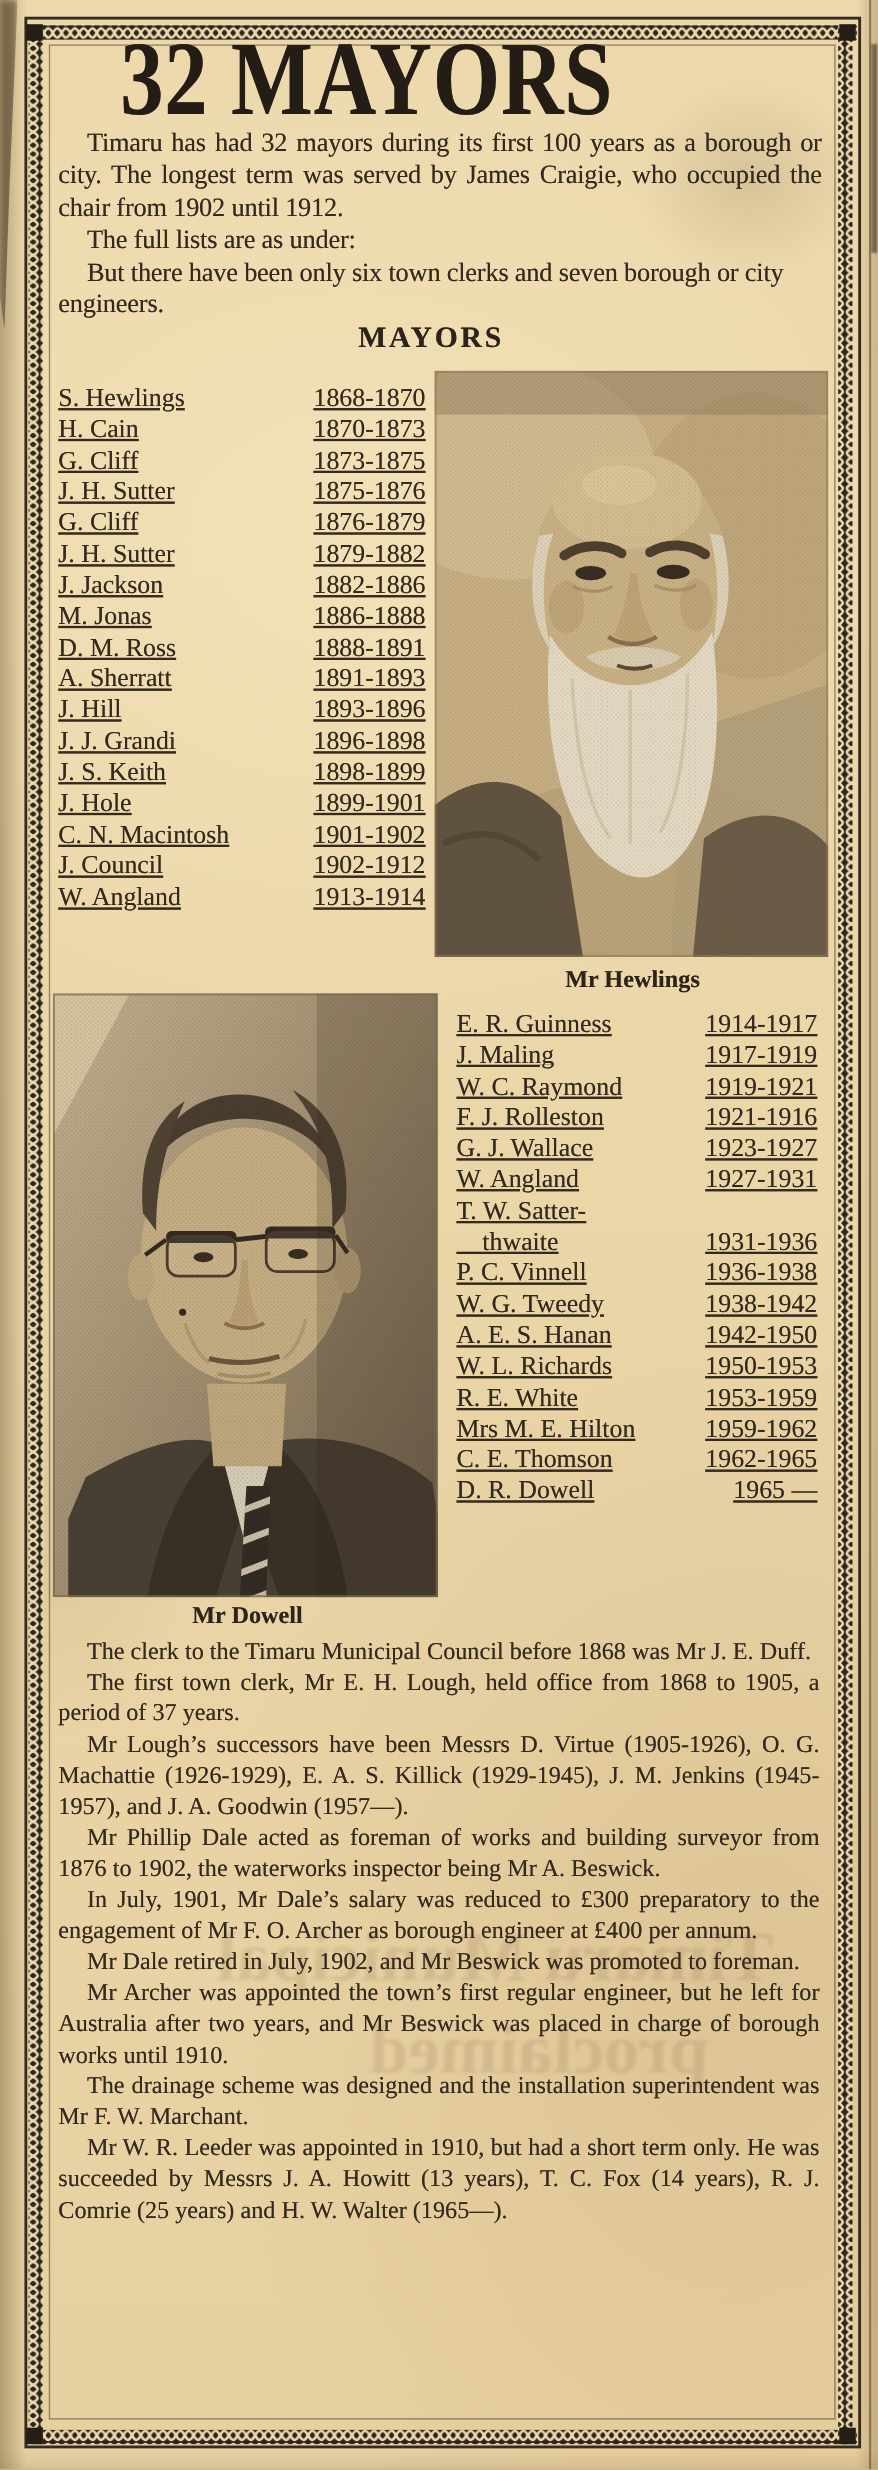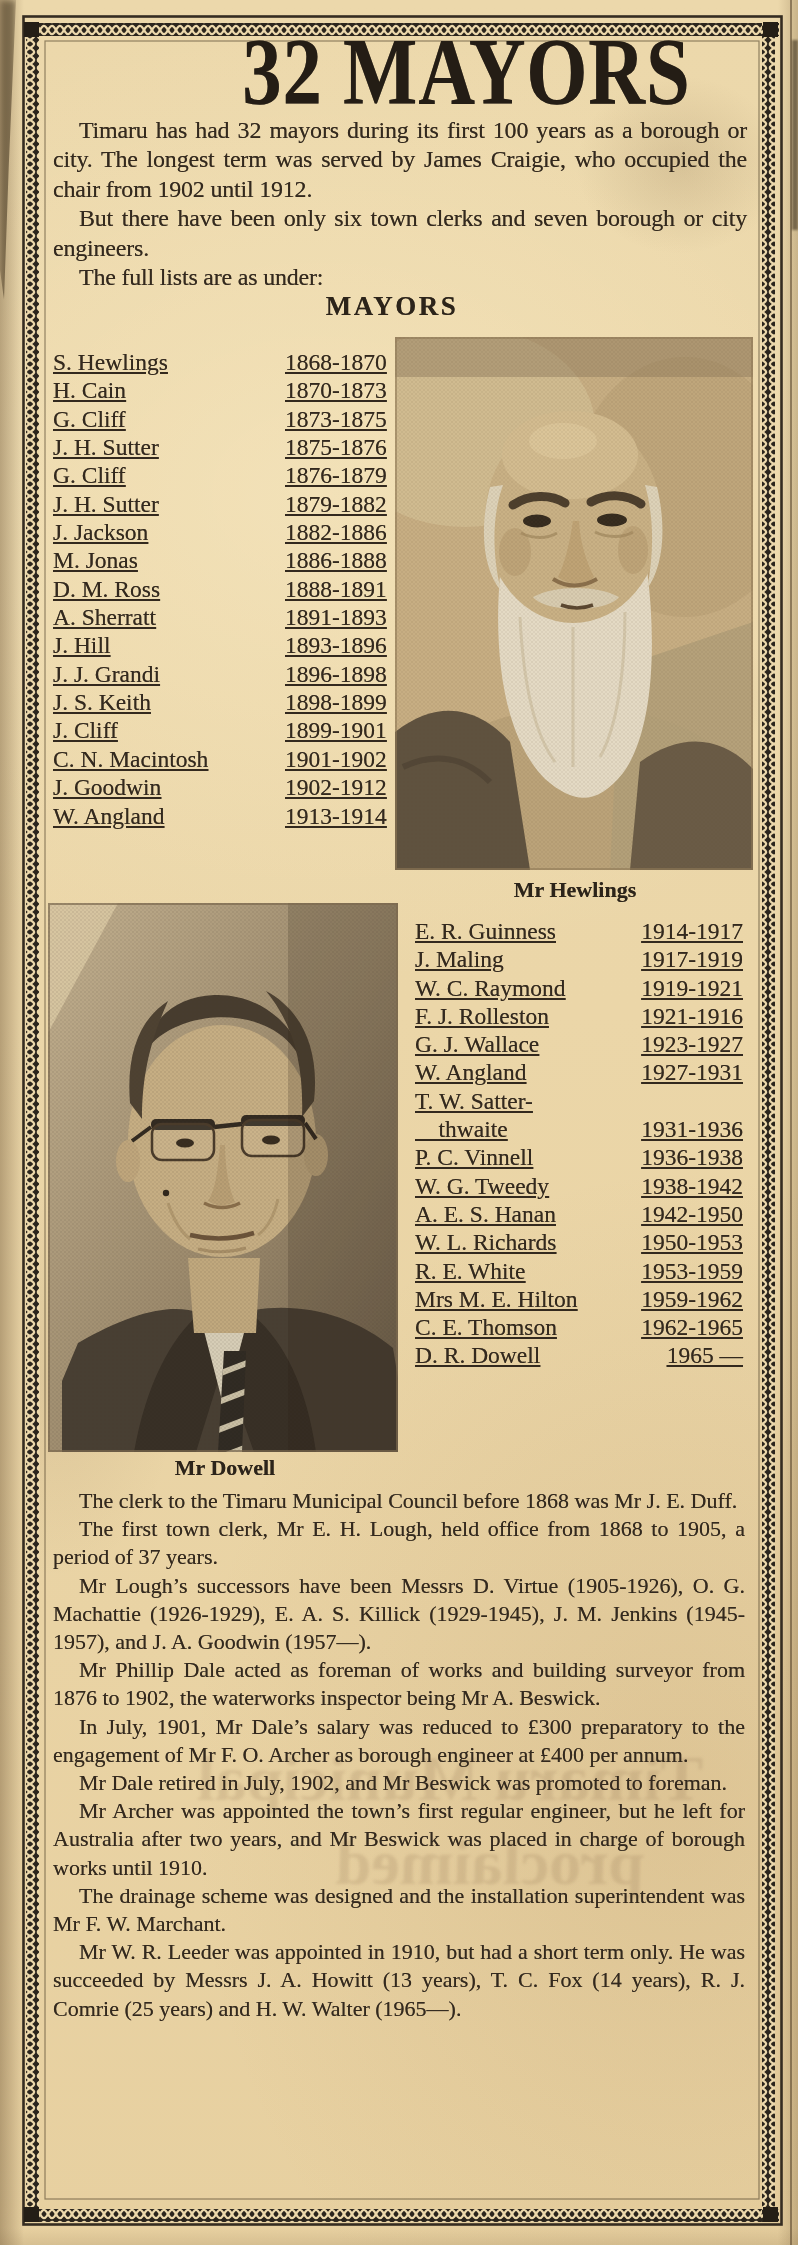--- a/index.html
+++ b/index.html
@@ -10,21 +10,21 @@
       radial-gradient(ellipse 900px 700px at 40% 22%, rgba(255,244,210,.35), rgba(255,244,210,0) 70%),
       radial-gradient(ellipse 700px 900px at 85% 80%, rgba(150,110,60,.14), rgba(150,110,60,0) 70%),
       linear-gradient(180deg,#ecd8ab 0%, #ebd6a8 45%, #e7d0a0 100%);
     font-family:"Liberation Serif","DejaVu Serif",serif;
     color:#33291e;
   }
   .abs{position:absolute;}
   .ink{text-shadow:0 0 .6px rgba(51,41,30,.65);}
   
   #headline{
-    left:60px; top:24px; width:680px; text-align:right;
+    left:60px; top:24px; width:680px; text-align:left;
     font-size:96px; font-weight:bold; line-height:1.0; color:#241d15;
     letter-spacing:1px; white-space:nowrap;
   }
   #headline .squeeze{display:inline-block; transform:scale(.82,1); transform-origin:50% 50%;}
   
   #intro{left:53px; top:116px; width:694px; font-size:24px; line-height:29.4px;
          text-align:justify; letter-spacing:-.2px;}
   #intro p{margin:0; text-indent:26px;}
   #intro p:last-child{text-align:left;}
   
@@ -121,22 +121,22 @@
     <rect x="763" y="2207" width="15" height="15" fill="#241e16"></rect>
   </svg>
 
   <div class="abs ink" id="headline">
     <span class="squeeze">32 MAYORS</span>
   </div>
 
   <div class="abs ink" id="intro">
 
   <p>Timaru has had 32 mayors during its first 100 years as a borough or city. The longest term was served by James Craigie, who occupied the chair from 1902 until 1912.</p>
+      <p>The full lists are as under:</p>
       <p>But there have been only six town clerks and seven borough or city engineers.</p>
-      <p>The full lists are as under:</p>
     </div>
 
   <div class="abs ink" id="section-heading">MAYORS</div>
 
   <div class="abs ink mlist" id="mlist1">
 
       <div class="mrow">
         <span class="mname">S. Hewlings</span>
         <span class="myears">1868-1870</span>
       </div>
@@ -195,31 +195,31 @@
         <span class="mname">J. J. Grandi</span>
         <span class="myears">1896-1898</span>
       </div>
 
       <div class="mrow">
         <span class="mname">J. S. Keith</span>
         <span class="myears">1898-1899</span>
       </div>
 
       <div class="mrow">
-        <span class="mname">J. Cliff</span>
+        <span class="mname">J. Hole</span>
         <span class="myears">1899-1901</span>
       </div>
 
       <div class="mrow">
         <span class="mname">C. N. Macintosh</span>
         <span class="myears">1901-1902</span>
       </div>
 
       <div class="mrow">
-        <span class="mname">J. Goodwin</span>
+        <span class="mname">J. Council</span>
         <span class="myears">1902-1912</span>
       </div>
 
 
       <div class="mrow">
         <span class="mname">W. Angland</span>
         <span class="myears">1913-1914</span>
       </div>
     </div>
 

